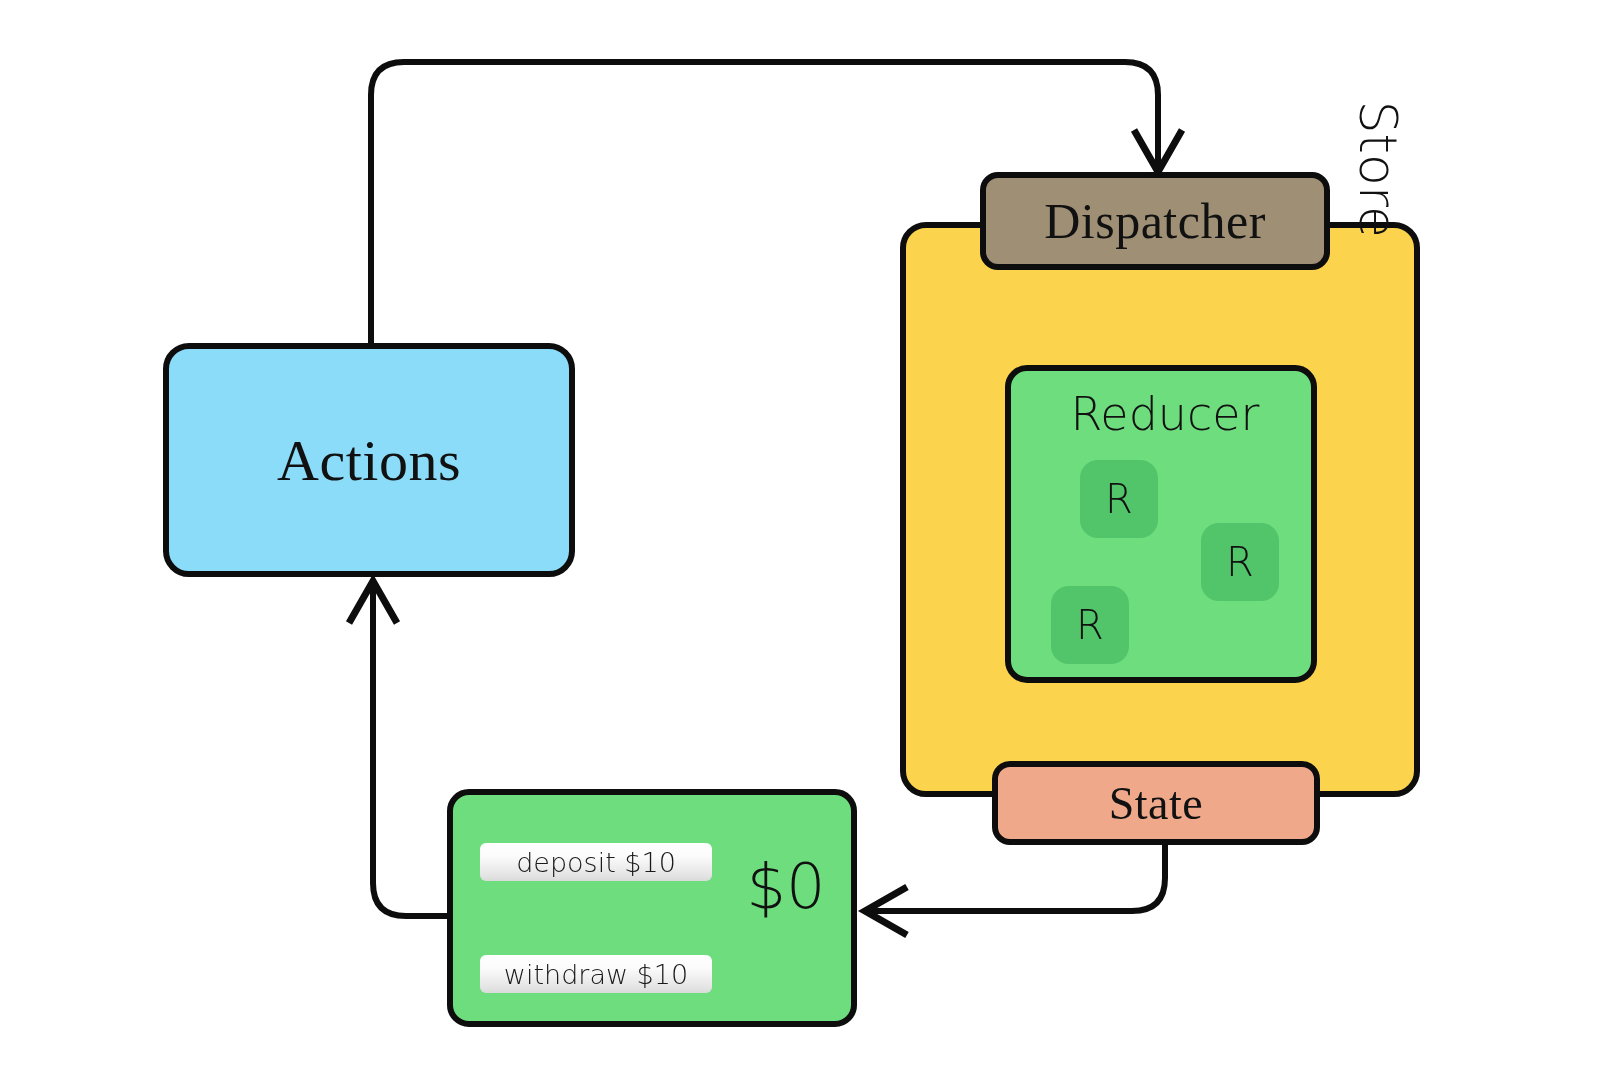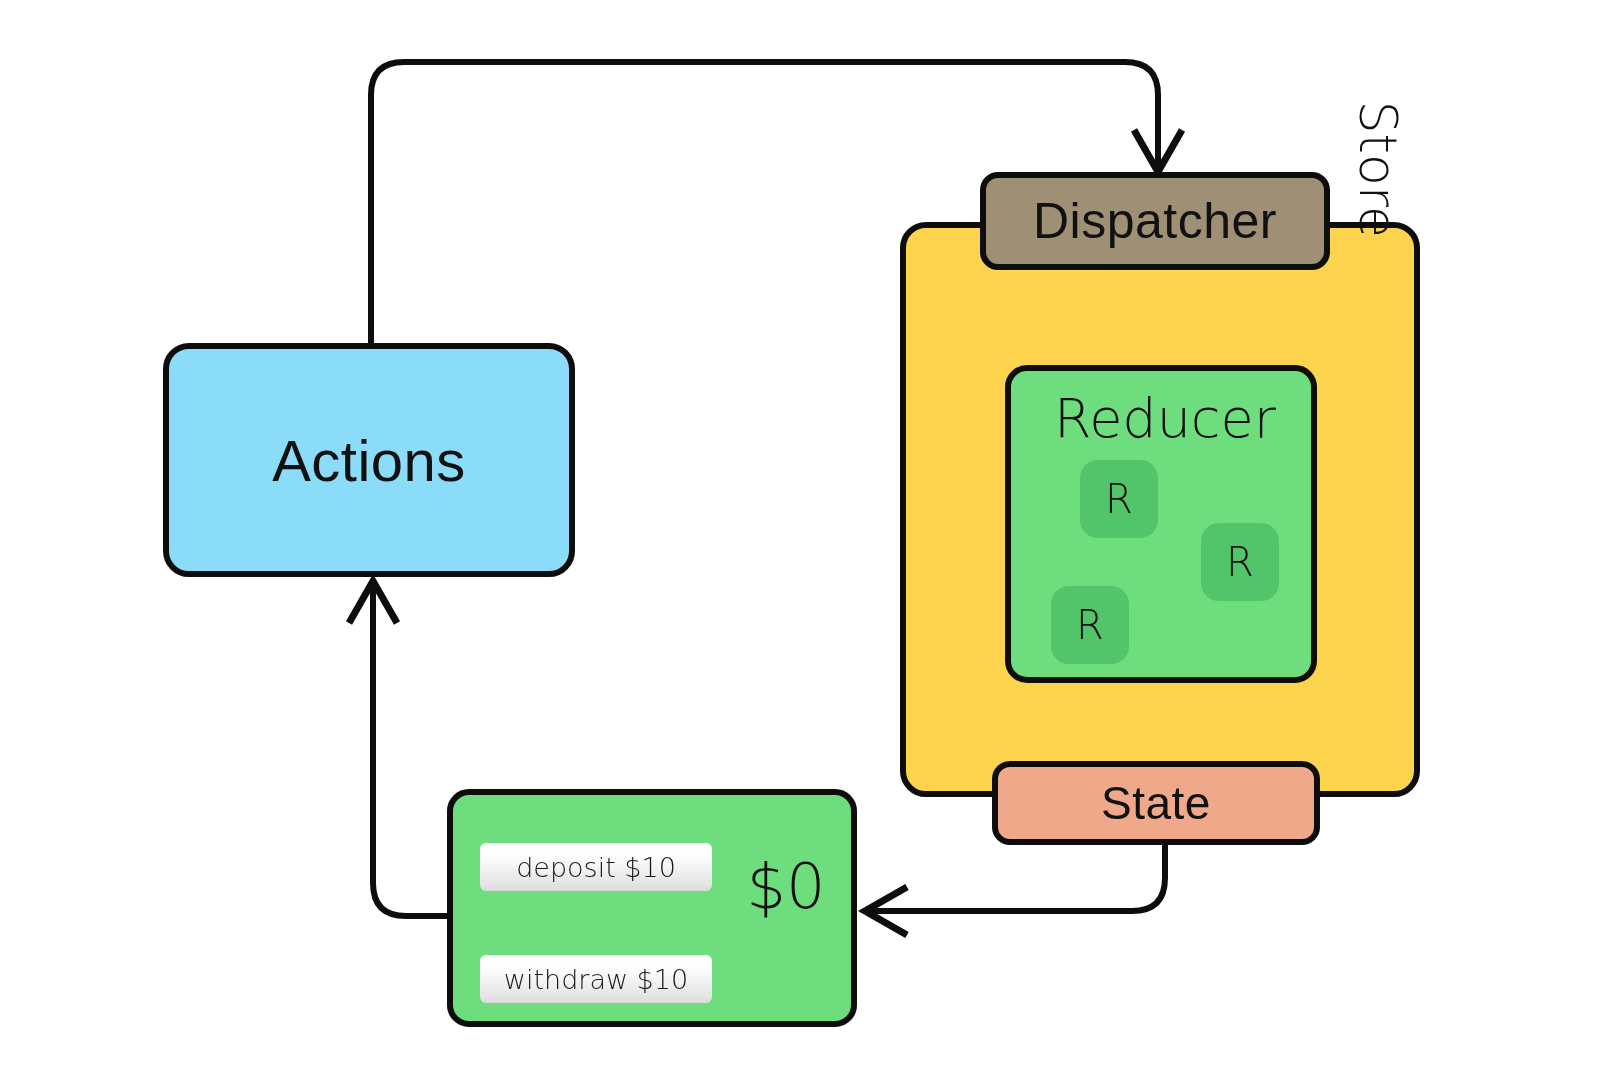--- a/index.html
+++ b/index.html
@@ -28,21 +28,21 @@
   }
   .node {
     position: absolute;
     box-sizing: border-box;
     border: 6px solid #0d0d0d;
     display: flex;
     align-items: center;
     justify-content: center;
   }
   .node-label {
-    font-family: Liberation Sans, sans-serif;
+    font-family: Liberation Serif, serif;
     color: #111111;
     font-weight: 300;
     letter-spacing: 0.5px;
     white-space: nowrap;
     text-align: right;
   }
 
   
   #store-box {
     left: 900px;
@@ -88,21 +88,21 @@
     border-radius: 22px;
     z-index: 4;
     display: block;
   }
   #reducer-title {
     position: absolute;
     left: 0;
     right: 0;
     top: 16px;
     text-align: center;
-    font-size: 54px;
+    font-size: 46px;
     color: #111111;
     font-weight: 300;
     padding-left: 8px;
   }
   .r-chip {
     position: absolute;
     background: #52C46A;
     border-radius: 18px;
     display: flex;
     align-items: center;
@@ -147,21 +147,21 @@
     height: 238px;
     background: #6EDD7E;
     border-radius: 22px;
     z-index: 4;
     display: block;
   }
   .ui-button {
     position: absolute;
     left: 27px;
     width: 232px;
-    height: 48px;
+    height: 38px;
     border: 0;
     border-radius: 6px;
     background: linear-gradient(to bottom, #ffffff 0%, #fbfbfb 35%, #e4e4e4 85%, #dadada 100%);
     color: #1a1a1a;
     font-family: "DejaVu Sans", sans-serif;
     font-size: 27px;
     font-weight: 300;
     display: flex;
     align-items: center;
     justify-content: center;

